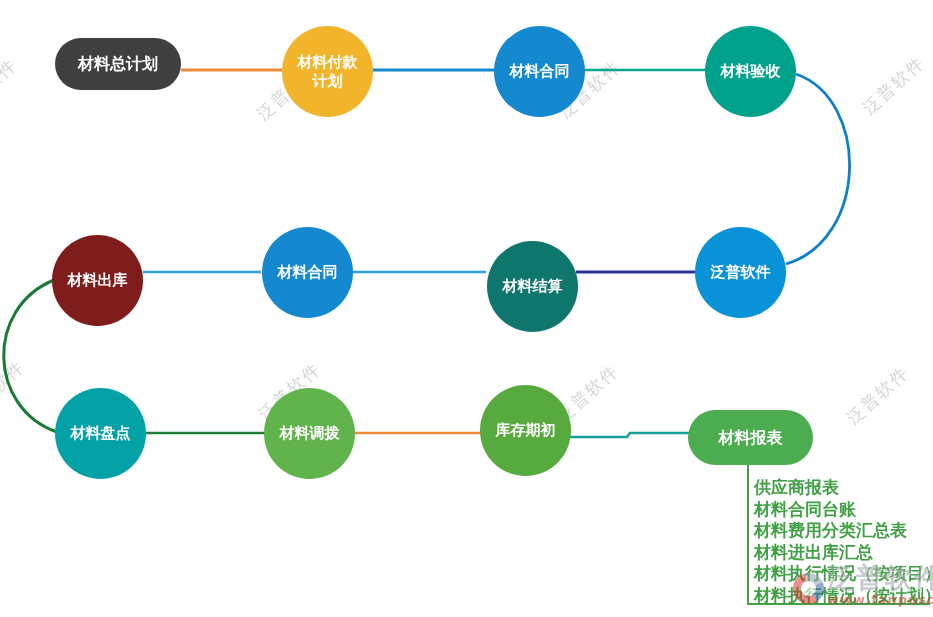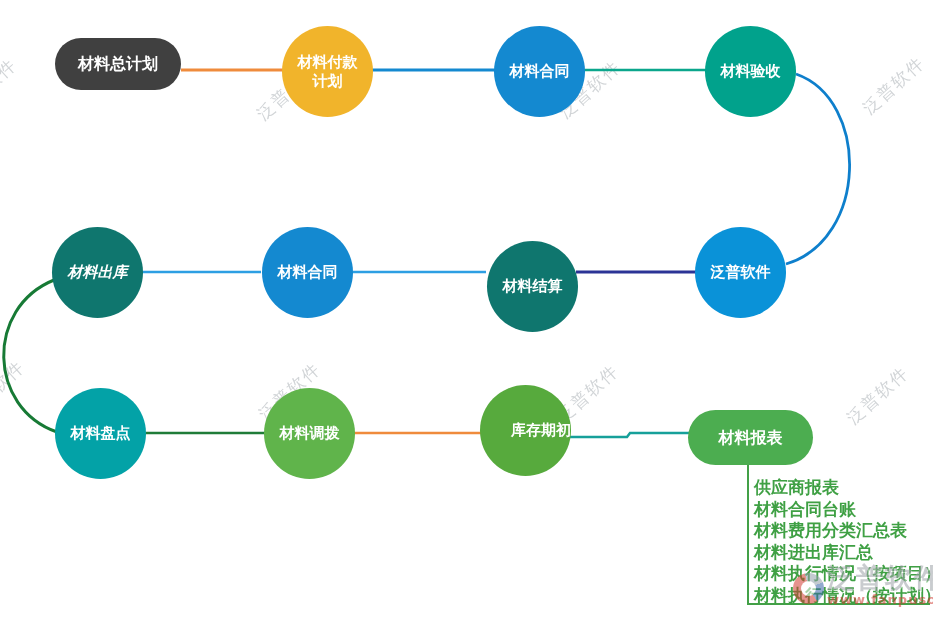--- a/index.html
+++ b/index.html
@@ -87,40 +87,40 @@
   <span class="nlabel">材料付款
 计划</span>
 </div>
 <div class="node circle" style="left: 494px; top: 26px; background: rgb(20, 137, 208);">
   <span class="nlabel">材料合同</span>
 </div>
 <div class="node circle" style="left: 705px; top: 26px; background: rgb(1, 162, 140);">
   <span class="nlabel">材料验收</span>
 </div>
 
-<div class="node circle" style="left: 52px; top: 227px; background: #0f766e; font-style: italic;">
+<div class="node circle" style="left: 52px; top: 235px; background: #7f1d1d;">
   <span class="nlabel">材料出库</span>
 </div>
 <div class="node circle" style="left: 262px; top: 227px; background: rgb(20, 137, 208);">
   <span class="nlabel">材料合同</span>
 </div>
 <div class="node circle" style="left: 487px; top: 241px; background: #0f766e;">
   <span class="nlabel">材料结算</span>
 </div>
 <div class="node circle" style="left: 695px; top: 227px; background: rgb(10, 146, 216);">
   <span class="nlabel">泛普软件</span>
 </div>
 
 <div class="node circle" style="left: 55px; top: 388px; background: rgb(3, 162, 167); text-align: center;">
   <span class="nlabel">材料盘点</span>
 </div>
 <div class="node circle" style="left: 264px; top: 388px; background: rgb(96, 180, 75);">
   <span class="nlabel">材料调拨</span>
 </div>
-<div class="node circle" style="left: 480px; top: 385px; background: rgb(87, 170, 61); justify-content: flex-end;">
+<div class="node circle" style="left: 480px; top: 385px; background: rgb(87, 170, 61);">
   <span class="nlabel">库存期初</span>
 </div>
 <div class="node pill" style="left: 688px; top: 410px; width: 125px; height: 55px; background: rgb(76, 173, 80);">
   <span class="nlabel">材料报表</span>
 </div>
 
 <div class="report-list" style="color: rgb(63, 160, 68);">
   <div>供应商报表</div>
   <div>材料合同台账</div>
   <div>材料费用分类汇总表</div>

